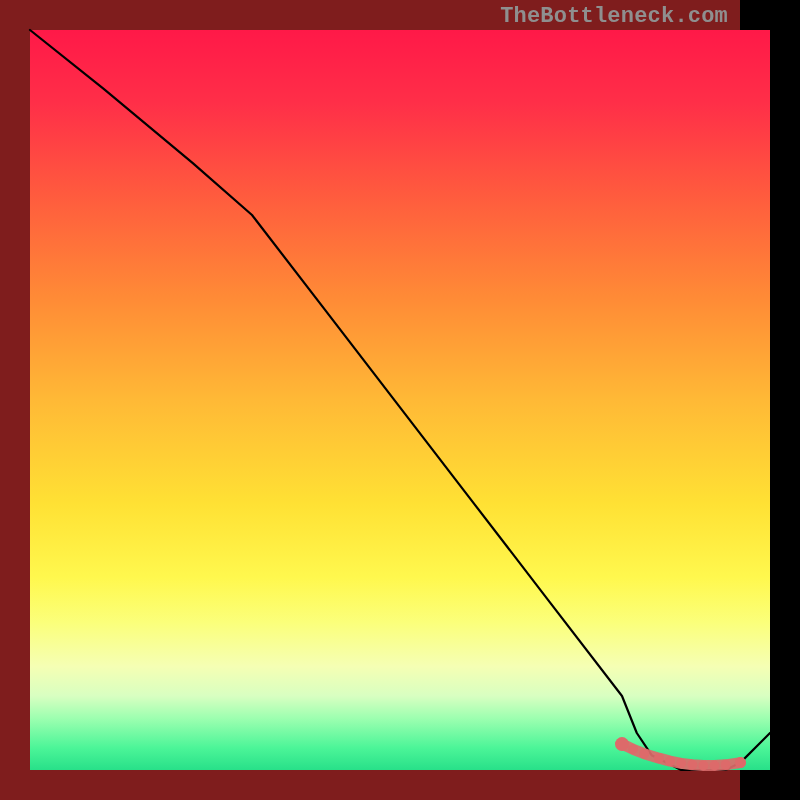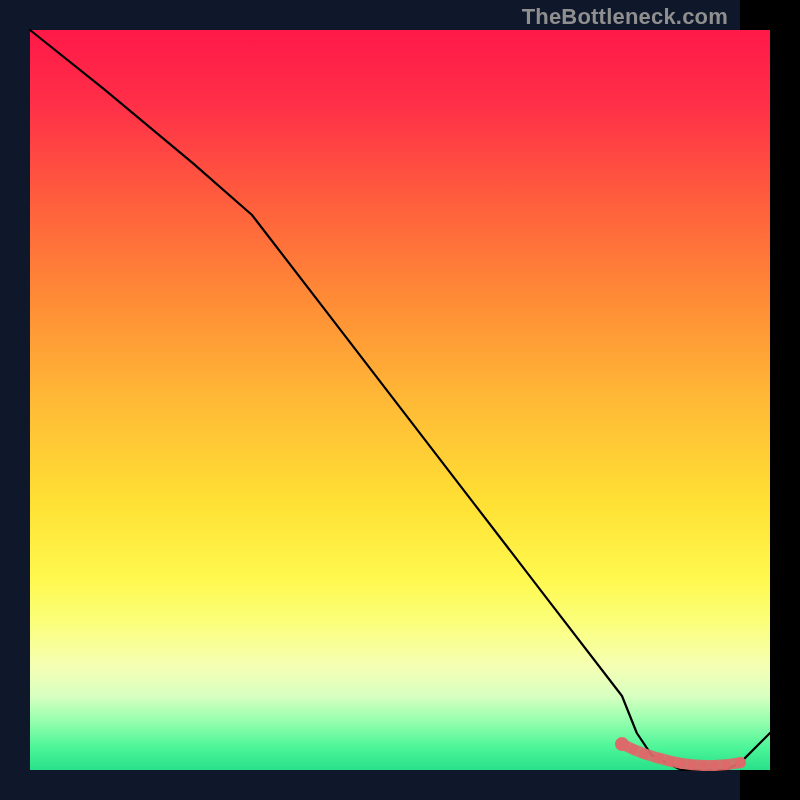--- a/index.html
+++ b/index.html
@@ -8,21 +8,22 @@
     width: 800px;
     height: 800px;
     overflow: hidden;
     background: #000;
     font-family: Arial, Helvetica, sans-serif;
   }
   .stage {
     position: relative;
     width: 740px;
     height: 800px;
-    background: #0f172a;
+    background: #7f1d1d;
+    font-family: Liberation Mono, monospace;
   }
   .watermark {
     position: absolute;
     top: 4px;
     right: 12px;
     font-size: 22px;
     font-weight: 600;
     color: #8f8f8f;
     letter-spacing: 0.2px;
     z-index: 5;

